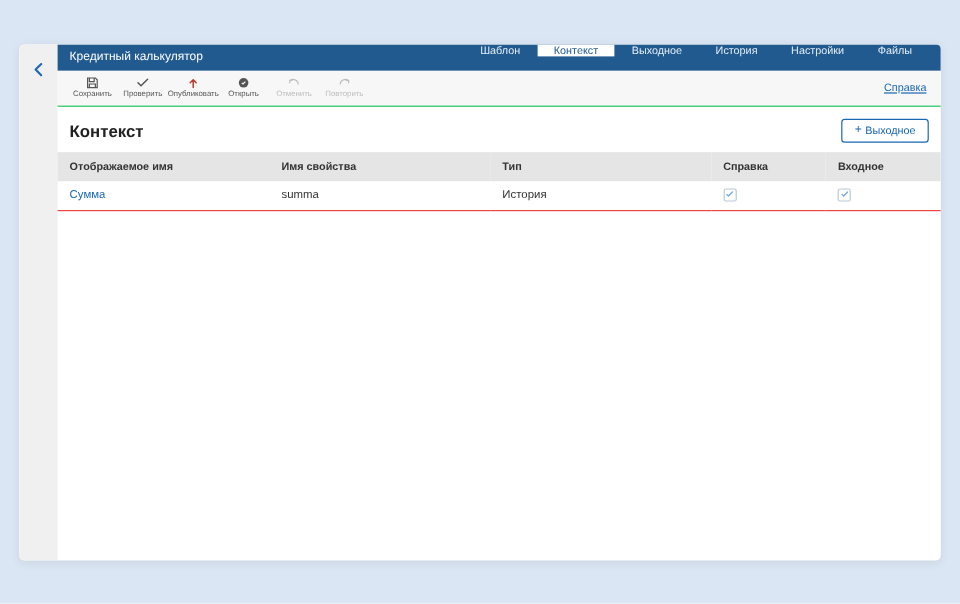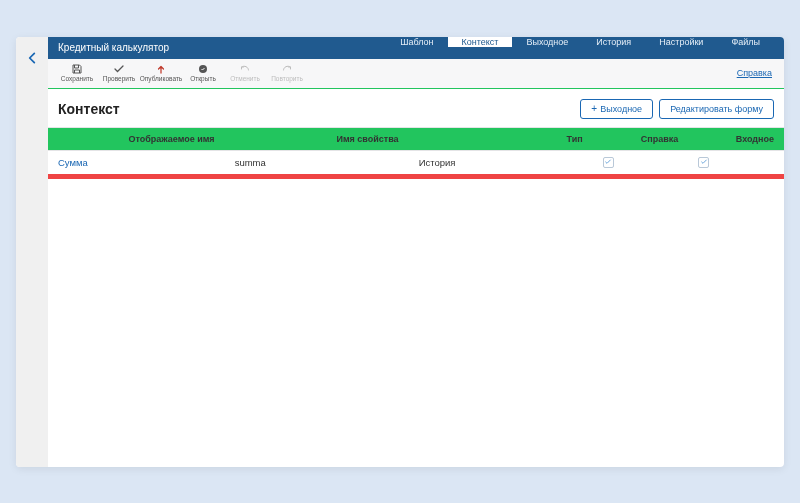--- a/index.html
+++ b/index.html
@@ -94,33 +94,33 @@
     padding: 4px 10px;
     cursor: pointer;
     margin-left: 6px;
     display: flex;
     align-items: center;
     gap: 3px;
   }
   .btn-outline .plus { font-size: 10px; line-height: 1; }
   .table { width: 100%; border-collapse: collapse; }
   .table th {
-    background: #22c55e;
-    text-align: right;
+    background: #e5e5e5;
+    text-align: left;
     font-size: 9px;
     font-weight: bold;
     color: #333;
     padding: 6px 10px;
     border-top: 1px solid #e4e4e6;
     border-bottom: 1px solid #e4e4e6;
   }
   .table td {
     font-size: 9.5px;
     padding: 6px 10px;
-    border-bottom: 5px solid #ef4444;
+    border-bottom: 1px solid #ef4444;
     color: #333;
   }
   .table td.link { color: #1a67b3; cursor: pointer; }
   .col-name { width: 24%; }
   .col-prop { width: 25%; }
   .col-type { width: 25%; }
   .col-in   { width: 13%; }
   .col-out  { width: 13%; }
   .chk {
     width: 11px; height: 11px;
@@ -212,23 +212,20 @@
       <div class="tspacer"></div>
       <div class="help-link">Справка</div>
     </div>
 
     <div class="page-head">
       <div class="page-title">Контекст</div>
       <div class="ph-spacer"></div>
       <div class="btn-outline">
         <span class="plus">+</span>
         <span>Выходное</span>
-      </div>
-      <div class="btn-outline">
-        <span>Редактировать форму</span>
       </div>
     </div>
 
     <table class="table">
       <thead>
         <tr>
           <th class="col-name">Отображаемое имя</th>
           <th class="col-prop">Имя свойства</th>
           <th class="col-type">Тип</th>
           <th class="col-in">Справка</th>

